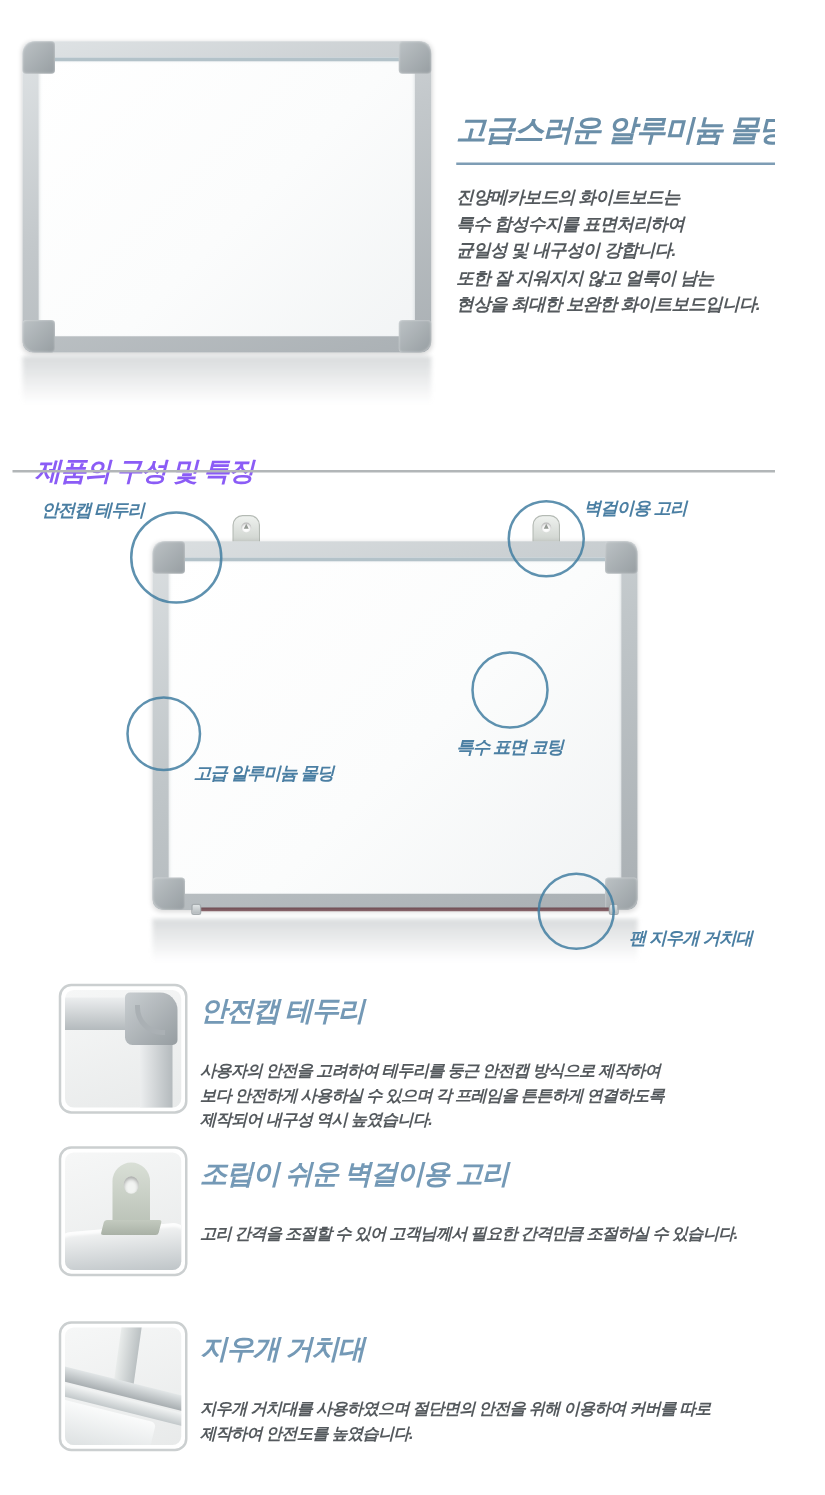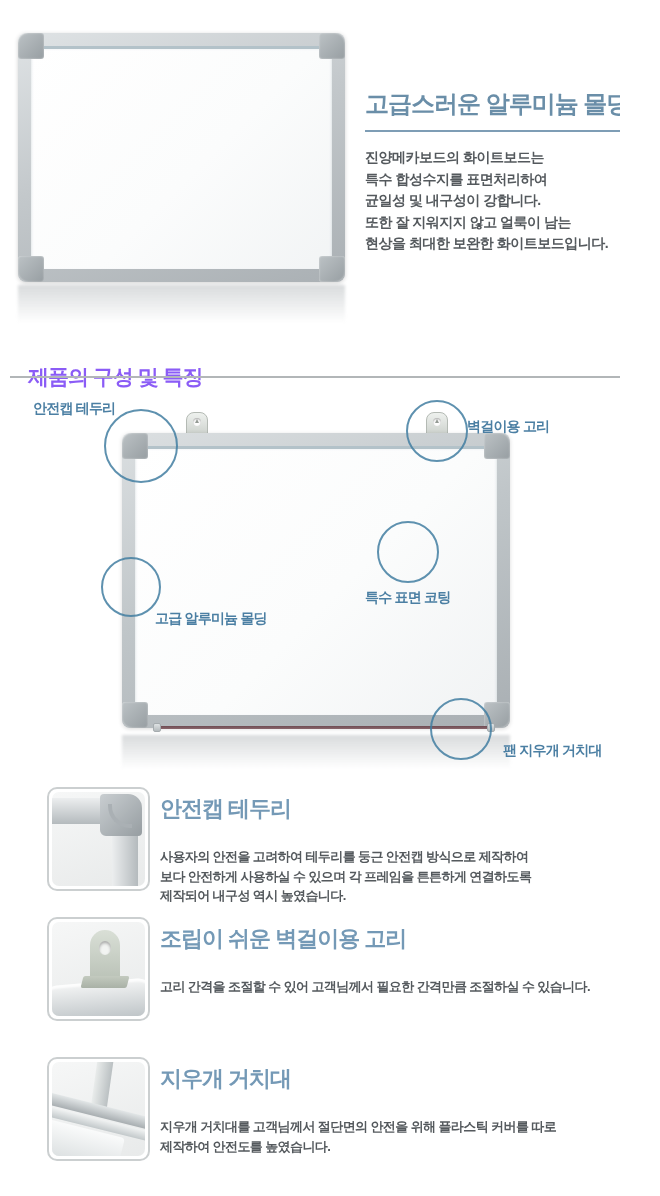--- a/index.html
+++ b/index.html
@@ -1,17 +1,17 @@
 <!DOCTYPE html>
 <html><head>
 <meta charset="utf-8">
 <style>
   html,body{margin:0;padding:0;background:#fff;}
   .page{position:relative;width:620px;height:1196px;background:#fff;overflow:hidden;
-        font-family:"Liberation Sans","DejaVu Sans",sans-serif;}
+        font-family:"Liberation Sans","DejaVu Sans",sans-serif;font-style:italic;}
 
   
   .hero-board{position:absolute;left:18px;top:33px;width:327px;height:249px;
     background:linear-gradient(160deg,#dfe3e5 0%,#c3c8cb 45%,#aab0b4 100%);
     border-radius:8px;box-shadow:0 1px 4px rgba(0,0,0,.18);}
   .hero-board .surface{position:absolute;left:13px;top:13px;right:13px;bottom:13px;
     background:linear-gradient(135deg,#ffffff 0%,#fbfcfc 55%,#f2f4f5 100%);
     box-shadow:inset 0 2px 3px rgba(120,140,150,.35);}
   .cap{position:absolute;width:26px;height:26px;
     background:linear-gradient(135deg,#bcc2c5 0%,#979ea2 100%);
@@ -65,21 +65,21 @@
   .d-refl{left:122px;top:340px;width:388px;height:34px;}
   .circle{position:absolute;border:2px solid rgba(66,126,161,.85);border-radius:50%;
     z-index:3;box-sizing:border-box;}
   .c1{left:104px;top:14px;width:74px;height:74px;}
   .c2{left:406px;top:5px;width:62px;height:62px;}
   .c3{left:101px;top:162px;width:60px;height:60px;}
   .c4{left:377px;top:126px;width:62px;height:62px;}
   .c5{left:430px;top:303px;width:62px;height:62px;}
   .dlabel{position:absolute;z-index:4;font-size:14px;font-weight:700;letter-spacing:-0.8px;
     color:#4b7fa3;white-space:nowrap;}
-  .l1{left:33px;top:5px;} .l2{left:467px;top:3px;margin-top:20px;} .l3{left:155px;top:215px;}
+  .l1{left:33px;top:5px;} .l2{left:467px;top:3px;} .l3{left:155px;top:215px;}
   .l4{left:365px;top:194px;} .l5{left:503px;top:347px;}
 
   
   .feature{position:absolute;left:47px;width:585px;display:flex;}
   .f1{top:787px;} .f2{top:917px;} .f3{top:1057px;}
   .thumb{flex:0 0 auto;width:103px;height:104px;border:2px solid #cbcfd0;border-radius:10px;
     background:#fff;box-sizing:border-box;padding:3px;}
   .ph{position:relative;width:93px;height:94px;border-radius:7px;overflow:hidden;
     background:linear-gradient(160deg,#f6f7f7,#e8eaea);}
   .ft-col{margin-left:10px;padding-top:7px;}
@@ -222,19 +222,19 @@
       <div class="ph t3">
         <div class="wedge"></div>
         <div class="vbar"></div>
         <div class="r1"></div>
         <div class="r2"></div>
       </div>
     </div>
     <div class="ft-col">
       <h3 class="f-title">지우개 거치대</h3>
       <div class="f-body">
-        <span class="ln">지우개 거치대를 고객님께서 절단면의 안전을 위해 플라스틱 커버를 따로</span>
+        <span class="ln">지우개 거치대를 사용하였으며 절단면의 안전을 위해 이용하여 커버를 따로</span>
         <span class="ln">제작하여 안전도를 높였습니다.</span>
       </div>
     </div>
   </div>
 
 </div>
 
 </body></html>

